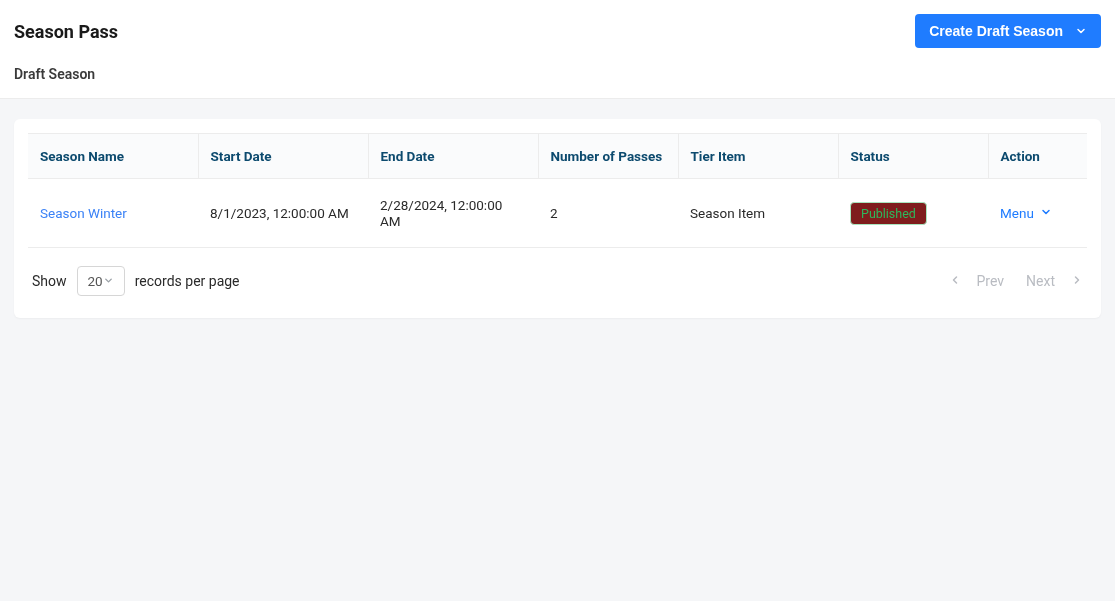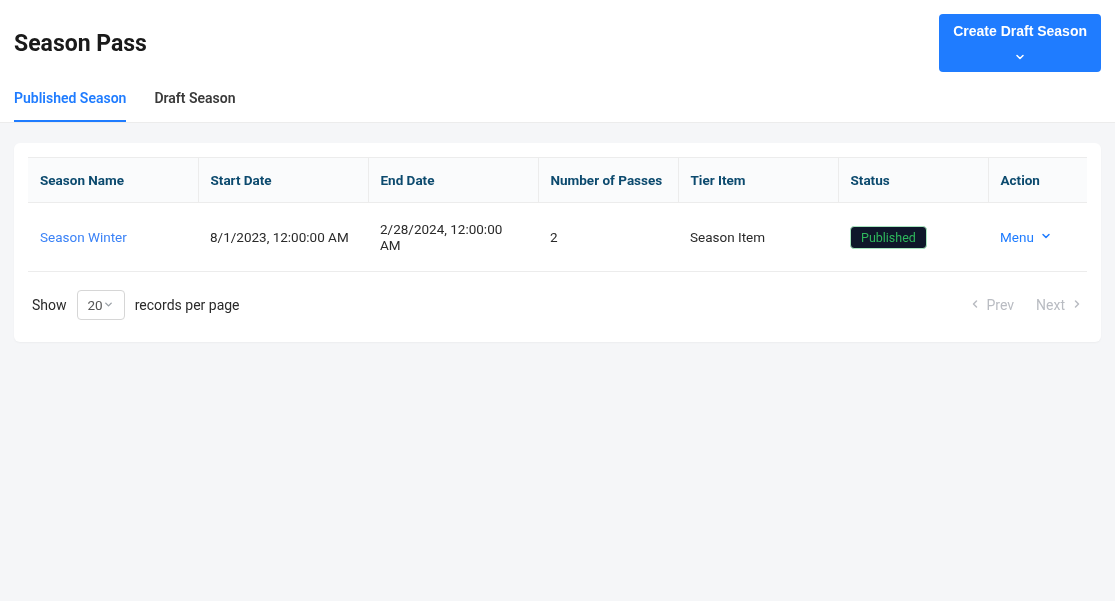--- a/index.html
+++ b/index.html
@@ -15,37 +15,36 @@
       padding: 0;
     }
     .header-row {
       display: flex;
       justify-content: space-between;
       align-items: center;
       padding: 14px 14px 0 14px;
       background: #fff;
     }
     .page-title {
-      font-size: 23px;
+      font-size: 18px;
       font-weight: 700;
       color: #1a1a1a;
     }
     .create-btn {
       display: flex;
       align-items: center;
       gap: 12px;
       background: #1f7cff;
       color: #fff;
       border: none;
       border-radius: 4px;
       padding: 9px 14px;
       font-size: 14px;
       font-weight: 600;
       cursor: pointer;
-      flex-direction: column;
     }
     .create-btn svg { display: block; }
     .tabs {
       display: flex;
       gap: 28px;
       padding: 18px 14px 0 14px;
       background: #fff;
       border-bottom: 1px solid #ececec;
     }
     .tab {
@@ -101,21 +100,21 @@
       font-size: 13.5px;
       color: #2a2a2a;
       padding: 18px 12px;
       border-bottom: 1px solid #ececec;
     }
     .link { color: #3b82f6; cursor: pointer; }
     .badge-published {
       display: inline-block;
       color: #2eb85c;
       border: 1px solid #a8e6bf;
-      background: #0f172a;
+      background: #7f1d1d;
       border-radius: 4px;
       padding: 3px 10px;
       font-size: 12.5px;
     }
     .menu-cell {
       display: flex;
       align-items: center;
       gap: 6px;
       color: #1f7cff;
       cursor: pointer;
@@ -144,21 +143,21 @@
       color: #555;
     }
     .pager {
       display: flex;
       align-items: center;
       gap: 22px;
     }
     .pager-btn {
       display: flex;
       align-items: center;
-      gap: 6px;
+      gap: 16px;
       font-size: 14px;
       color: #b9bcc2;
       cursor: pointer;
     }
   </style>
 </head>
 <body>
 
 <div class="page">
 
@@ -168,21 +167,20 @@
       <span>Create Draft Season</span>
       <span>
         <svg width="12" height="12" viewBox="0 0 24 24" fill="none" stroke="white" stroke-width="3" stroke-linecap="round" stroke-linejoin="round">
             <polyline points="6 9 12 15 18 9"></polyline>
           </svg>
       </span>
     </button>
   </div>
 
   <div class="tabs">
-    <div class="tab active">Published Season</div>
     <div class="tab">Draft Season</div>
   </div>
 
   <div class="content">
     <div class="card">
 
       <div class="table-wrap">
         <table>
           <thead>
             <tr>

